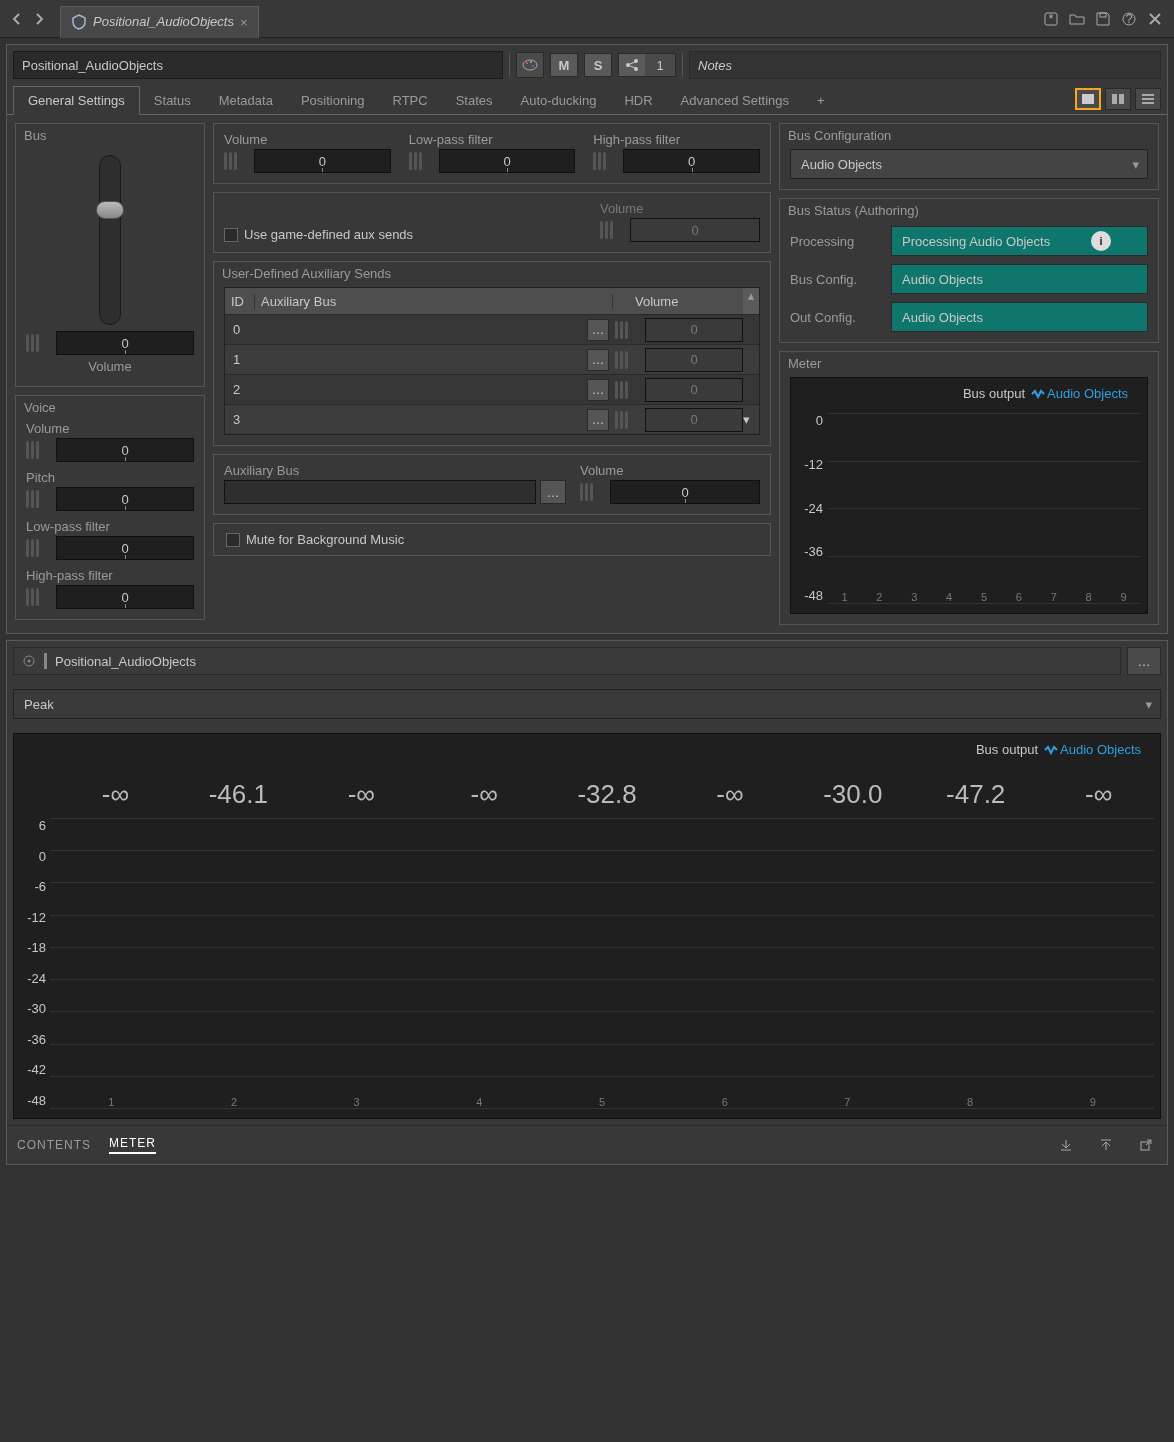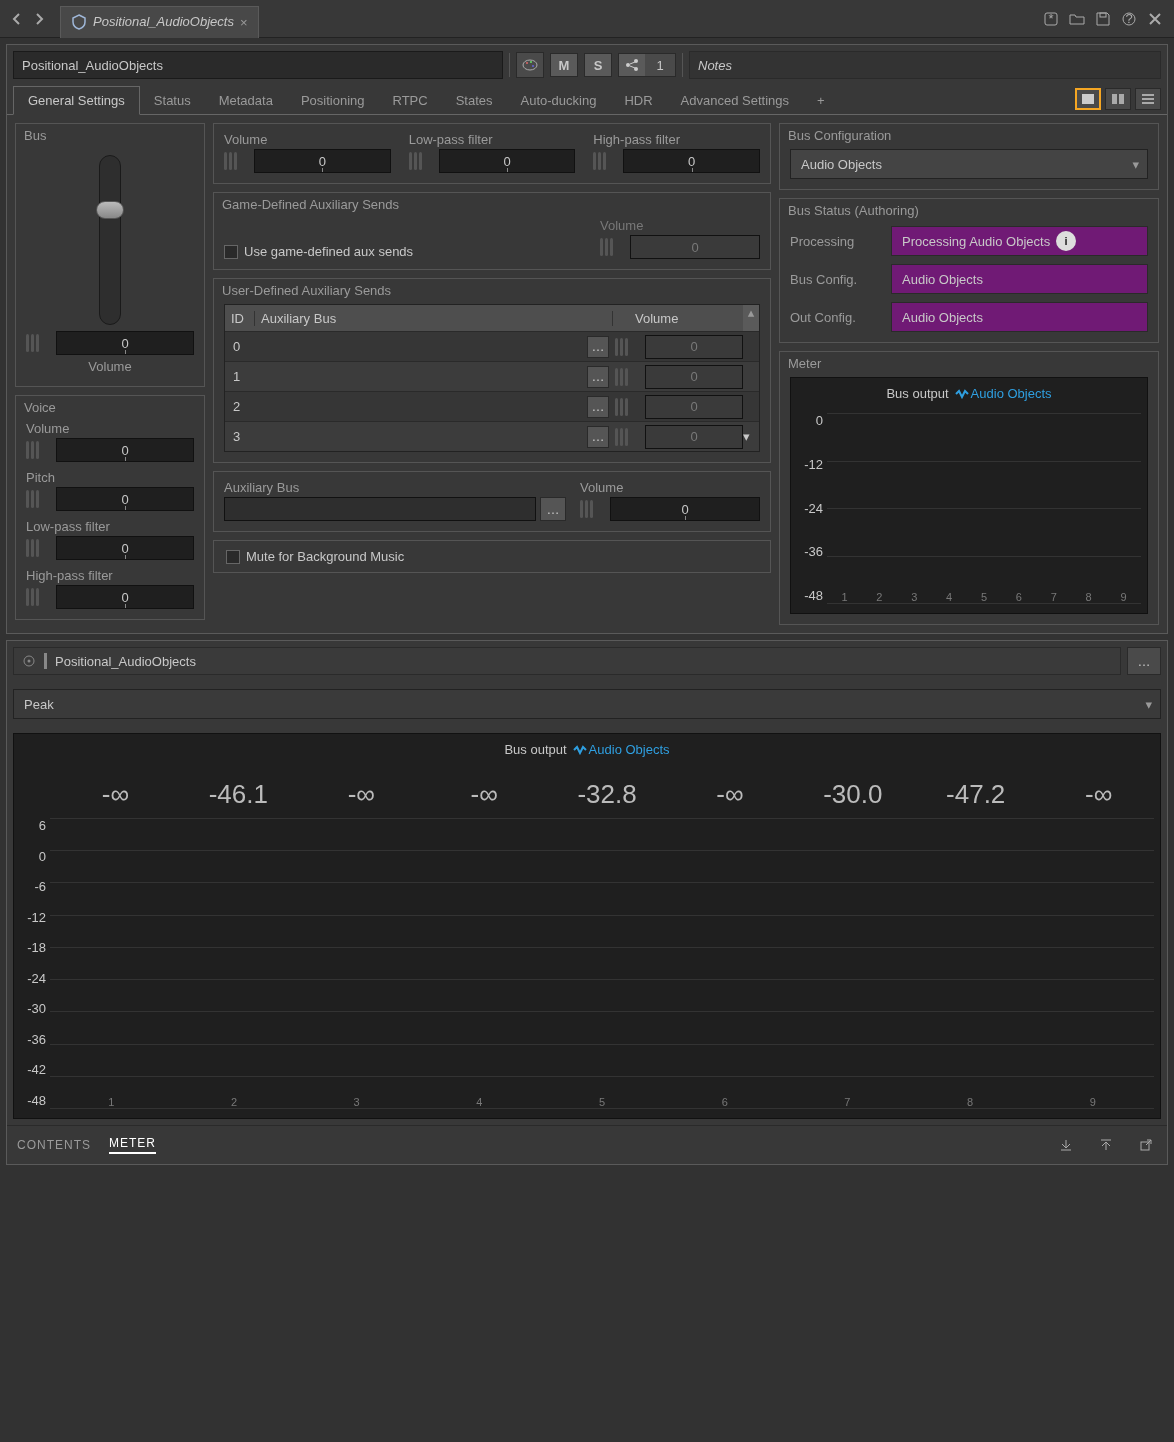--- a/index.html
+++ b/index.html
@@ -75,27 +75,27 @@
 .aux-head .sb{width:16px;background:#5a5a5a;height:26px;text-align:center;color:var(--text-dim);}
 .aux-row{display:flex;height:30px;align-items:center;background:#3c3c3c;border-top:1px solid #2a2a2a;}
 .aux-row:nth-child(odd){background:#363636;}
 .aux-row .c1{width:30px;padding-left:8px;color:var(--text);}
 .aux-row .c2{flex:1;}
 .aux-row .dots{width:22px;height:22px;background:#555;border:1px solid #2a2a2a;display:flex;align-items:center;justify-content:center;cursor:pointer;margin-right:4px;}
 .aux-row .c3{width:130px;display:flex;align-items:center;gap:2px;padding-left:2px;}
 .aux-row .sb{width:16px;}
 .select{height:30px;background:#444;border:1px solid #222;display:flex;align-items:center;padding:0 10px;cursor:pointer;position:relative;}
 .select::after{content:"▾";position:absolute;right:8px;color:var(--text-dim);}
-.ro-field{height:30px;background:#701a75;border:1px solid #2a2a2a;display:flex;align-items:center;padding:0 10px;}
+.ro-field{height:30px;background:#0f766e;border:1px solid #2a2a2a;display:flex;align-items:center;padding:0 10px;gap:35px;}
 .kv{display:flex;align-items:center;margin-top:8px;gap:6px;}
 .kv .k{width:95px;color:var(--text-dim);}
 .kv .v{flex:1;}
 .info{width:20px;height:20px;border-radius:50%;background:#ddd;color:#222;display:flex;align-items:center;justify-content:center;font-weight:bold;font-size:11px;margin-left:6px;cursor:pointer;}
 .meter-panel{background:#1f1f1f;border:1px solid #111;margin-top:6px;}
-.meter-head{display:flex;justify-content:center;padding:8px 6px;}
+.meter-head{display:flex;justify-content:flex-end;padding:8px 19px;}
 .meter-head .l{color:var(--blue);display:flex;align-items:center;gap:6px;}
 .meter-head .r{color:var(--blue);}
 .chart{display:flex;padding:4px 6px 10px;}
 .y-axis{display:flex;flex-direction:column;justify-content:space-between;height:var(--h);width:30px;text-align:right;padding-right:4px;color:var(--text-dim2);font-size:11px;}
 .plot{flex:1;position:relative;height:var(--h);}
 .grid-line{position:absolute;left:0;right:0;border-top:1px solid #333;}
 .bars{position:absolute;inset:0;display:flex;align-items:flex-end;}
 .barcol{flex:1;display:flex;flex-direction:column;align-items:center;}
 .bar{width:70%;background:var(--green);}
 .xl{color:var(--text-dim2);font-size:11px;margin-top:4px;}
@@ -334,21 +334,20 @@
                   <span></span>
                   <span></span>
                 </div>
                 <div class="num-input tick">0</div>
               </div>
           </div>
         </div>
       </div>
 
       <div class="group">
-        <div class="group-title">Game-Defined Auxiliary Sends</div>
         <div style="display:flex;align-items:flex-end;gap:20px;">
           <div class="checkbox-row" style="flex:1;">
             <div class="checkbox"></div>
             <span>Use game-defined aux sends</span>
           </div>
           <div style="width:160px;">
             <div class="label" style="color:var(--text-dim2)">Volume</div>
             <div class="num-row">
                 <div class="grip">
                   <span></span>

